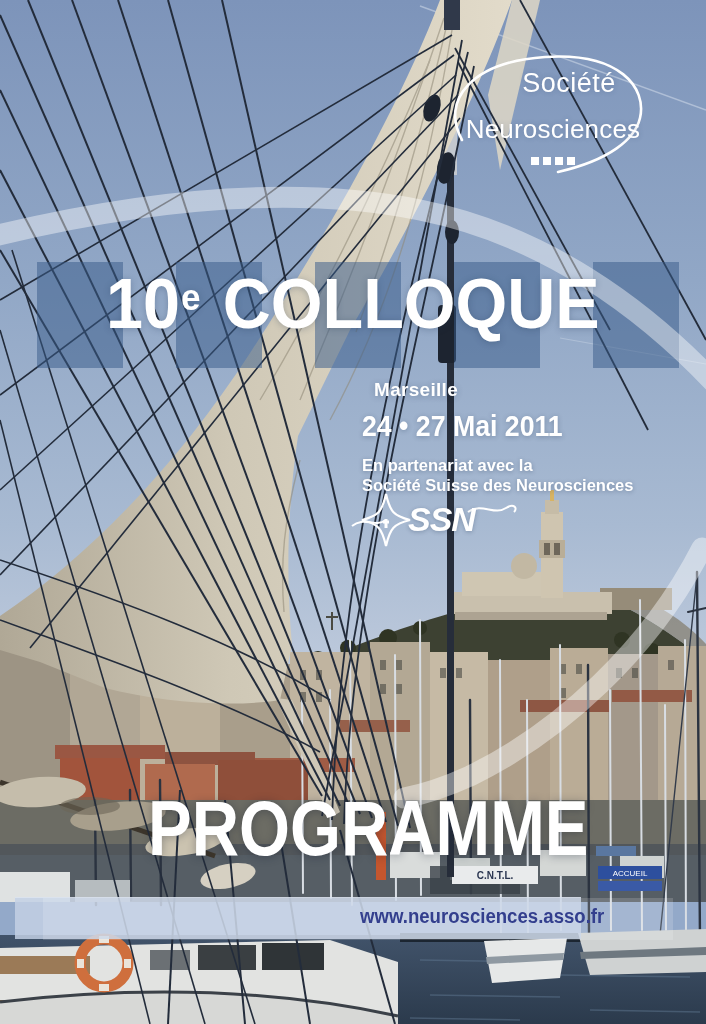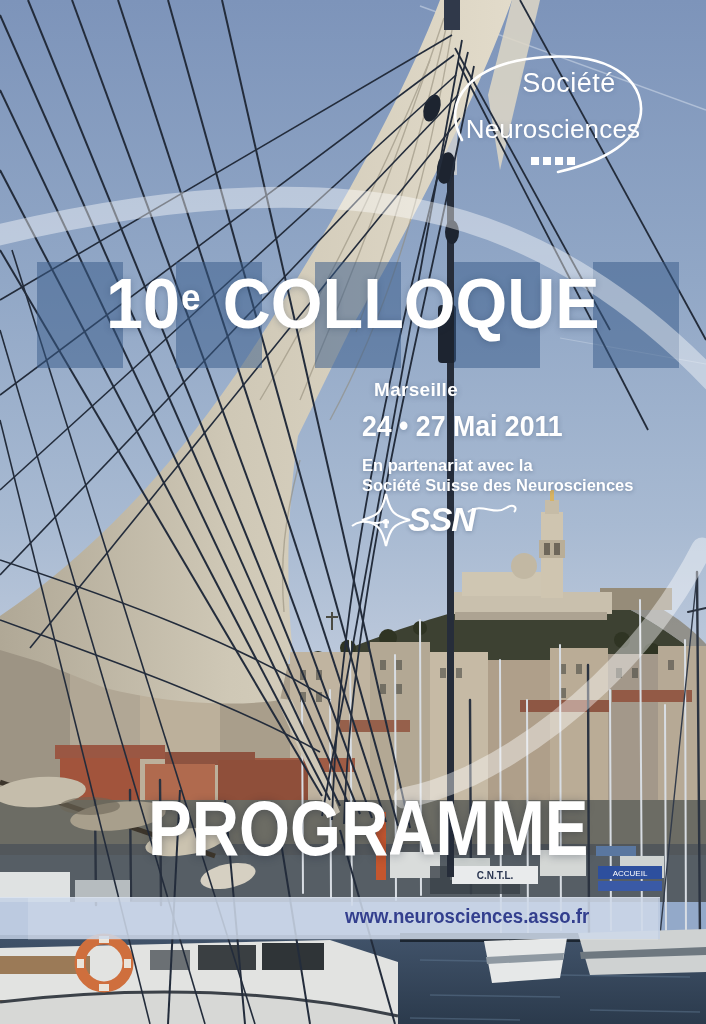--- a/index.html
+++ b/index.html
@@ -40,21 +40,21 @@
 
   .ssn{top:488px;left:344px;width:175px;height:68px;}
   .ssn .ssn-word{position:absolute;left:64px;top:12px;font-size:34px;font-weight:700;letter-spacing:-1px;font-style:italic;text-shadow:0 1px 4px rgba(30,50,80,.3);}
 
   .programme{
     top:789px;left:148px;font-size:78px;font-weight:700;white-space:nowrap;
     transform:scaleX(.84);transform-origin:left top;line-height:1;
     text-shadow:0 1px 10px rgba(20,30,50,.35);
   }
 
-  .url-band{position:absolute;top:897px;left:0;width:660px;height:42px;background:rgba(196,209,229,.84);border-top:1px solid rgba(255,255,255,.35);}
+  .url-band{position:absolute;top:897px;left:15px;width:566px;height:42px;background:rgba(196,209,229,.84);border-top:1px solid rgba(255,255,255,.35);}
   .url-band .inner{position:absolute;top:0;left:28px;width:630px;height:42px;background:rgba(255,255,255,.16);}
   .url-text{position:absolute;top:7px;left:345px;font-size:20px;font-weight:700;color:#333f8e;white-space:nowrap;transform:scaleX(.93);transform-origin:left top;}
 </style>
 </head>
 <body>
 
 <div class="poster">
 
   <svg class="bg" width="706" height="1024" viewBox="0 0 706 1024">
     <defs>

